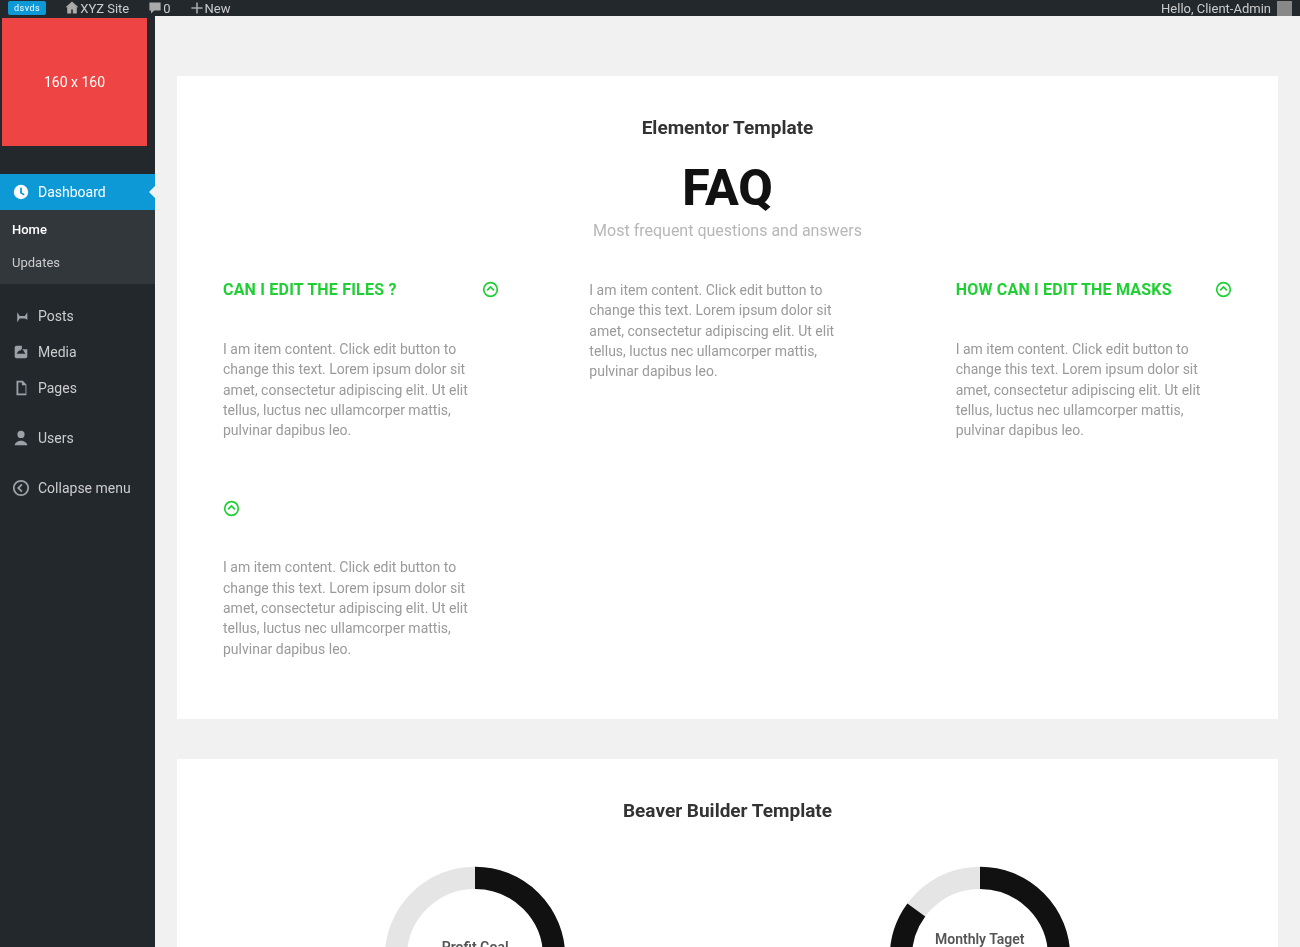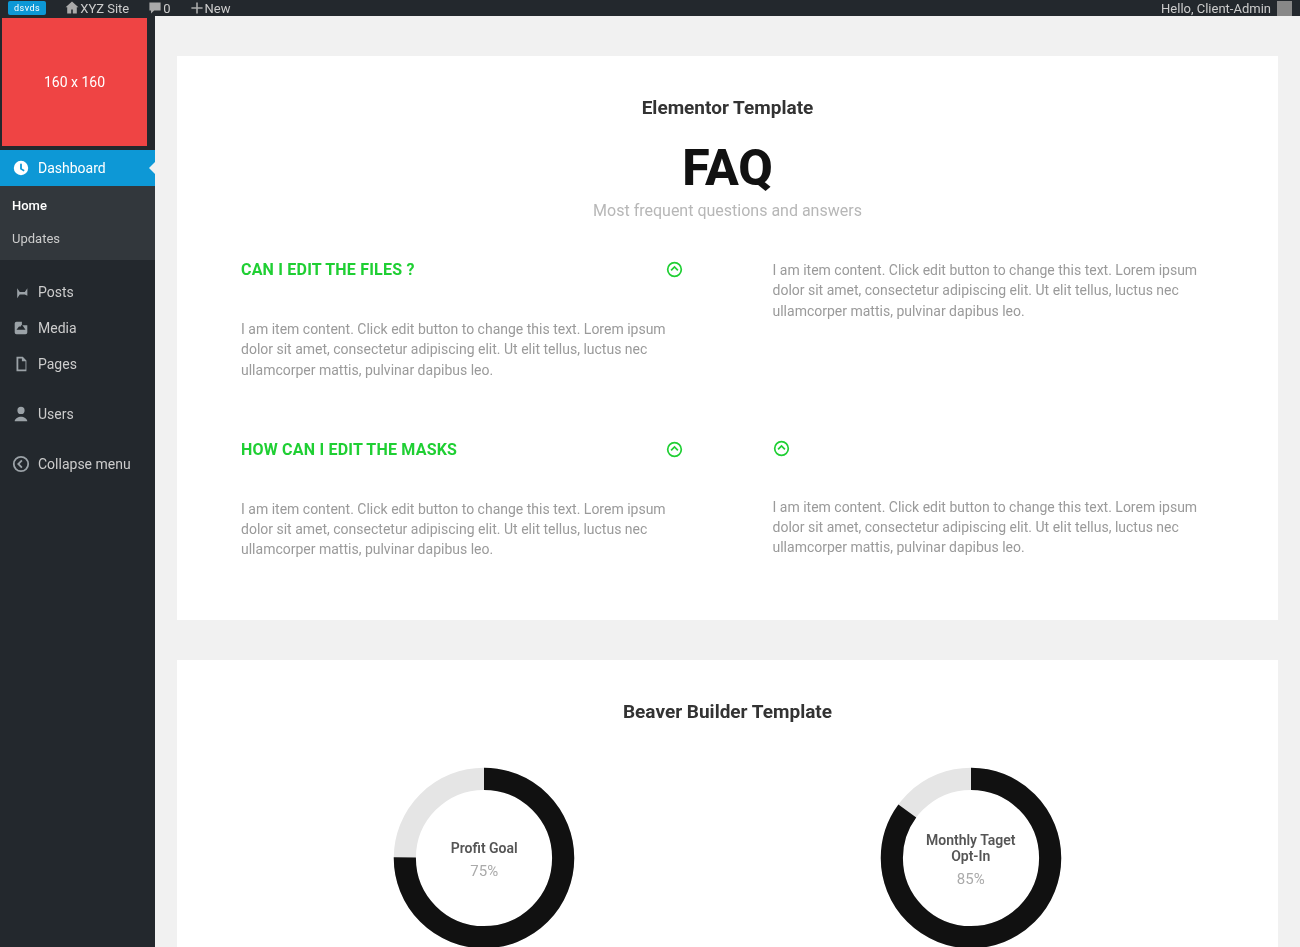--- a/index.html
+++ b/index.html
@@ -40,21 +40,21 @@
     .sidebar-logo {
       background: #ef4444;
       color: #fff;
       height: 128px;
       display: flex;
       align-items: center;
       justify-content: center;
       font-size: 14px;
       margin: 2px 8px 0 2px;
     }
-    .sidebar-menu { list-style: none; margin-top: 4px; }
+    .sidebar-menu { list-style: none; margin-top: 28px; }
     .sidebar-menu li {
       display: flex;
       align-items: center;
       gap: 8px;
       padding: 9px 12px;
       font-size: 14px;
       color: #ccc;
       cursor: pointer;
       position: relative;
     }
@@ -80,22 +80,23 @@
     .menu-icon { width: 18px; height: 18px; fill: #9ba2a7; flex-shrink: 0; }
     li.active .menu-icon { fill: #fff; }
     .sidebar-menu li.space-top { margin-top: 14px; }
     
     .content {
       flex: 1;
       padding: 40px 22px 0 22px;
     }
     .card {
       background: #fff;
-      padding: 40px 64px 60px;
+      padding: 40px 46px 60px;
       margin-bottom: 40px;
+      margin-top: 20px;
     }
     .card-title {
       text-align: center;
       font-size: 19px;
       font-weight: 700;
       color: #333;
     }
     .faq-heading {
       text-align: center;
       font-size: 50px;
@@ -105,21 +106,21 @@
     }
     .faq-sub {
       text-align: center;
       color: #b7b7b7;
       font-size: 16px;
       margin-top: 4px;
       margin-bottom: 40px;
     }
     .faq-grid {
       display: grid;
-      grid-template-columns: 1fr 1fr;
+      grid-template-columns: 1fr 1fr 1fr;
       column-gap: 90px;
       row-gap: 60px;
     }
     .faq-item {}
     .faq-q {
       display: flex;
       align-items: center;
       justify-content: space-between;
       margin-bottom: 40px;
     }

